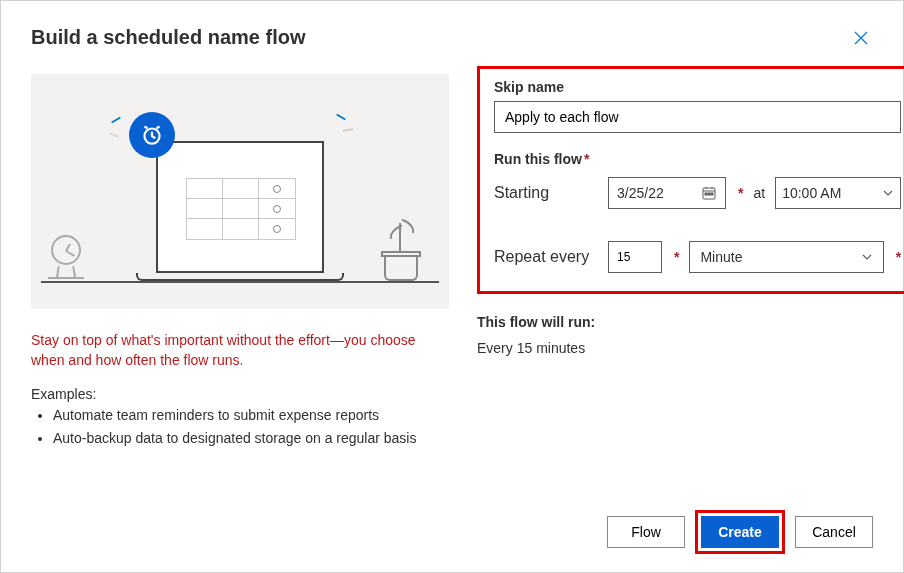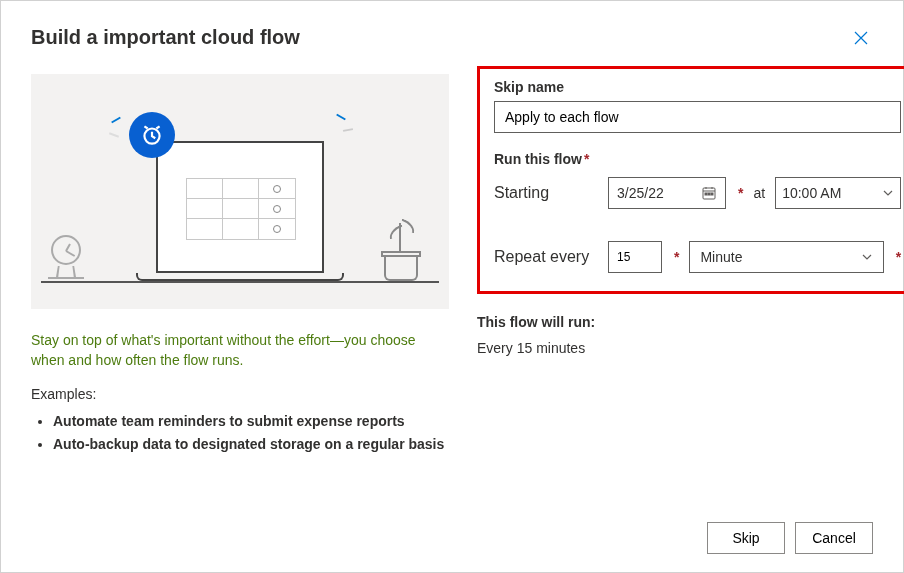--- a/index.html
+++ b/index.html
@@ -103,23 +103,23 @@
   .clock {
     position:absolute; bottom:28px; left:20px;
   }
   .clock-face { width:30px; height:30px; border:2px solid #aaa; border-radius:50%; position:relative;}
   .clock-base { width:36px; height:4px; border-top:2px solid #aaa; margin-left:-3px;}
   .clock-stand { width:18px; height:12px; border-left:2px solid #aaa; border-right:2px solid #aaa; margin-left:6px; transform:perspective(20px) rotateX(20deg);}
   .hand1 { position:absolute; top:50%; left:50%; width:8px; height:2px; background:#aaa; transform-origin:left; transform:rotate(-60deg);}
   .hand2 { position:absolute; top:50%; left:50%; width:10px; height:2px; background:#aaa; transform-origin:left; transform:rotate(30deg);}
   .ground { position:absolute; bottom:26px; left:10px; right:10px; height:2px; background:#555;}
 
-  .desc { margin-top: 22px; font-size:14px; color:#4d7c0f; line-height:1.4;}
+  .desc { margin-top: 22px; font-size:14px; color:#b91c1c; line-height:1.4;}
   .examples-label { margin-top:16px; font-size:14px;}
-  .examples { margin-top:8px; padding-left: 22px; font-size:14px; line-height:1.6;font-weight:bold;}
+  .examples { margin-top:2px; padding-left: 22px; font-size:14px; line-height:1.6;}
 
   .form-area {
     border: 3px solid #e30000;
     padding: 10px 14px 18px 14px;
     margin-top: -8px;
   }
   .field-label { font-size:14px; font-weight:600; color:#323130; margin-bottom:6px; display:block;}
   .req { color:#a4262c; font-weight:600; margin-left:2px;}
   .text-input {
     width:100%; height:32px; border:1px solid #605e5c; padding:0 10px; font-size:14px; font-family:inherit;
@@ -156,21 +156,21 @@
   .create-wrap {
     border:3px solid #e30000; padding:3px;
   }
 </style>
 </head>
 <body>
 
 <div class="dialog">
 
   <div class="dialog-header">
-    <h1 class="dialog-title">Build a important cloud flow</h1>
+    <h1 class="dialog-title">Build a scheduled name flow</h1>
     <button class="close-btn" aria-label="Close">
       <svg width="16" height="16" viewBox="0 0 16 16">
           <path d="M2 2 L14 14 M14 2 L2 14" stroke="#0078d4" stroke-width="1.2" fill="none"></path>
         </svg>
     </button>
   </div>
 
   <div class="content">
 
     <div class="left">
@@ -283,17 +283,20 @@
           </div>
         </div>
       </div>
 
       <p class="summary-label">This flow will run:</p>
       <p class="summary-text">Every 15 minutes</p>
     </div>
   </div>
 
   <div class="footer">
-    <button class="btn">Skip</button>
+    <button class="btn">Flow</button>
+    <span class="create-wrap">
+      <button class="btn btn-primary">Create</button>
+    </span>
     <button class="btn">Cancel</button>
   </div>
 
 </div>
 
 </body></html>

